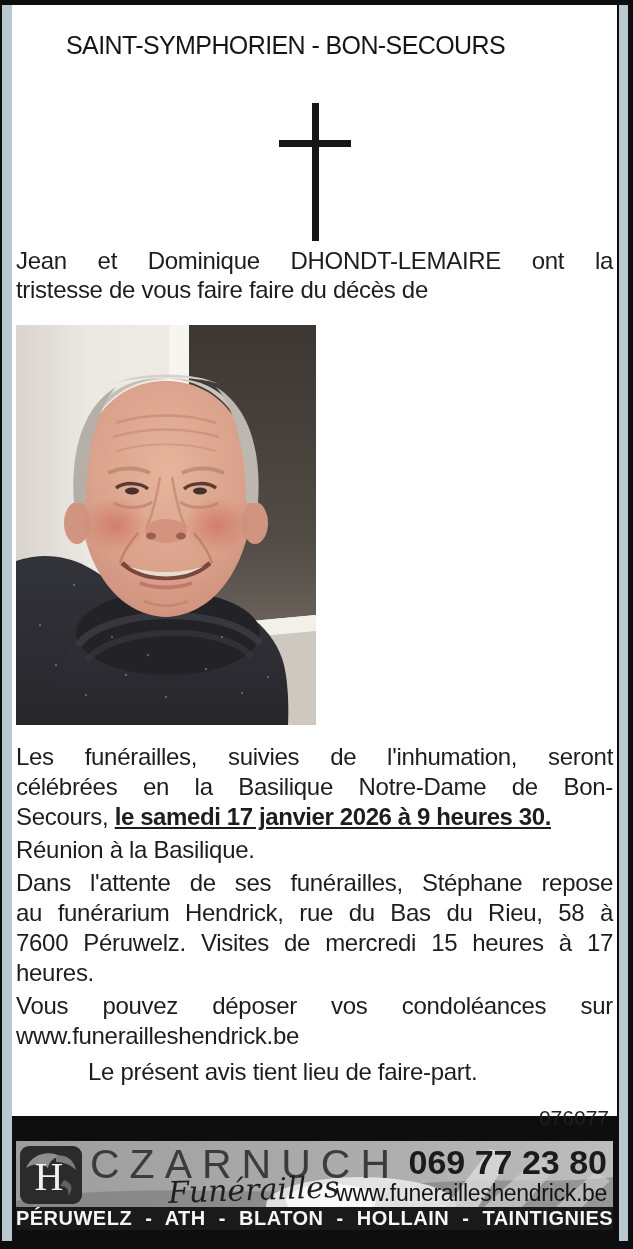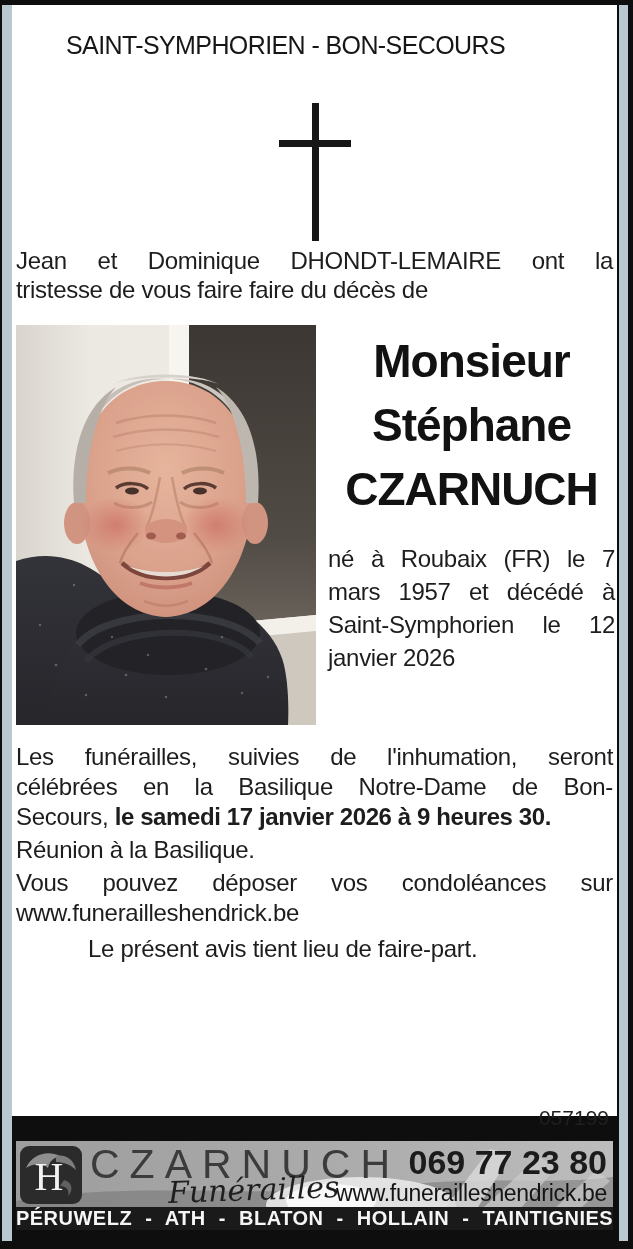--- a/index.html
+++ b/index.html
@@ -44,21 +44,21 @@
   .namecol{position:absolute;top:320px;left:316px;width:287px;}
   .deceased{margin-top:4px;text-align:center;font-weight:700;
     font-size:46px;line-height:64px;letter-spacing:-1px;color:#121212;}
   .lifedates{margin-top:21px;font-size:24px;line-height:33px;letter-spacing:-0.3px;}
   .lifedates .jline{text-align:justify;text-align-last:justify;}
   
   .bodytext{position:absolute;top:737px;left:4px;width:597px;}
   .bodytext .par{line-height:30px;}
   .mt{margin-top:3px;}
   .closing{margin-top:7px;padding-left:72px;font-size:24px;letter-spacing:-0.3px;}
-  .bold{font-weight:700;letter-spacing:-0.4px;}
+  .bold{font-weight:700;letter-spacing:-0.4px;text-decoration:underline;}
   .refnum{position:absolute;top:1101px;right:8px;font-size:21px;color:#1f1f1f;}
   
   .banner{position:absolute;top:1136px;left:4px;width:597px;height:66px;overflow:hidden;}
   .banner svg.bg{position:absolute;inset:0;}
   .logo{
     position:absolute;left:4px;top:5px;width:62px;height:58px;
     background:#2b2b2b;border-radius:9px;overflow:hidden;
   }
   .brand{
     position:absolute;left:74px;top:1px;
@@ -208,51 +208,44 @@
       <path d="M178,208 C188,220 194,230 196,238" stroke="#b57763" stroke-width="2.5" fill="none" opacity="0.7"></path>
 
       <path d="M106,238 C128,258 172,258 194,238" stroke="#7c463c" stroke-width="4.5" fill="none"></path>
       <path d="M112,241 C134,255 166,255 188,241 C166,249 134,249 112,241 Z" fill="#e7dcd2"></path>
       <path d="M124,258 C140,264 160,264 176,258" stroke="#bd7265" stroke-width="4" fill="none" opacity="0.85"></path>
 
       <path d="M128,276 C142,282 158,282 172,276" stroke="#bb7b66" stroke-width="2.5" fill="none" opacity="0.6"></path>
     </svg>
   </div>
 
-  <div class="namecol">
-    <div class="deceased">
-      <div>Monsieur</div>
-      <div>Stéphane</div>
-      <div>CZARNUCH</div>
-    </div>
-    <div class="lifedates">
-      <div class="jline">né à Roubaix (FR) le 7</div>
-      <div class="jline">mars 1957 et décédé à</div>
-      <div class="jline">Saint-Symphorien le 12</div>
-      <div class="nline">janvier 2026</div>
-    </div>
-  </div>
 
   <div class="bodytext">
     <div class="par">
       <div class="jline">Les funérailles, suivies de l'inhumation, seront</div>
       <div class="jline">célébrées en la Basilique Notre-Dame de Bon-</div>
       <div class="nline"><span>Secours, </span><span class="bold">le samedi 17 janvier 2026 à 9 heures 30.</span></div>
     </div>
     <div class="par mt">
       <div class="nline">Réunion à la Basilique.</div>
     </div>
     <div class="par mt">
+      <div class="jline">Dans l'attente de ses funérailles, Stéphane repose</div>
+      <div class="jline">au funérarium Hendrick, rue du Bas du Rieu, 58 à</div>
+      <div class="jline">7600 Péruwelz. Visites de mercredi 15 heures à 17</div>
+      <div class="nline">heures.</div>
+    </div>
+    <div class="par mt">
       <div class="jline">Vous pouvez déposer vos condoléances sur</div>
       <div class="nline">www.funerailleshendrick.be</div>
     </div>
     <div class="closing">Le présent avis tient lieu de faire-part.</div>
   </div>
 
-  <div class="refnum">057199</div>
+  <div class="refnum">076077</div>
 
   <div class="banner">
     <svg class="bg" width="597" height="66" viewBox="0 0 597 66">
       <defs>
         <linearGradient id="bbase" x1="0" y1="0" x2="1" y2="0">
           <stop offset="0" stop-color="#9d9d9d"></stop>
             <stop offset="0.6" stop-color="#adadad"></stop>
             <stop offset="1" stop-color="#bdbdbd"></stop>
         </linearGradient>
       </defs>

